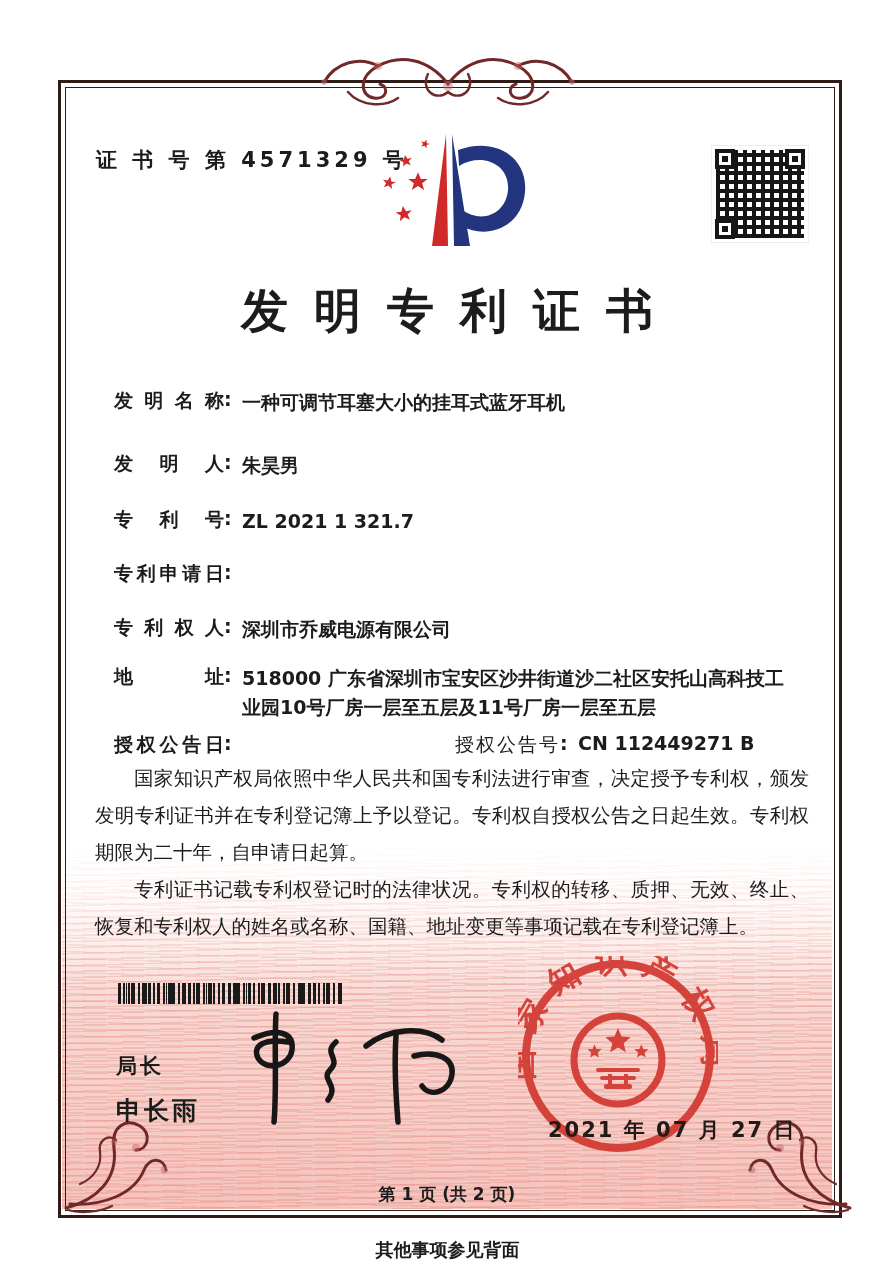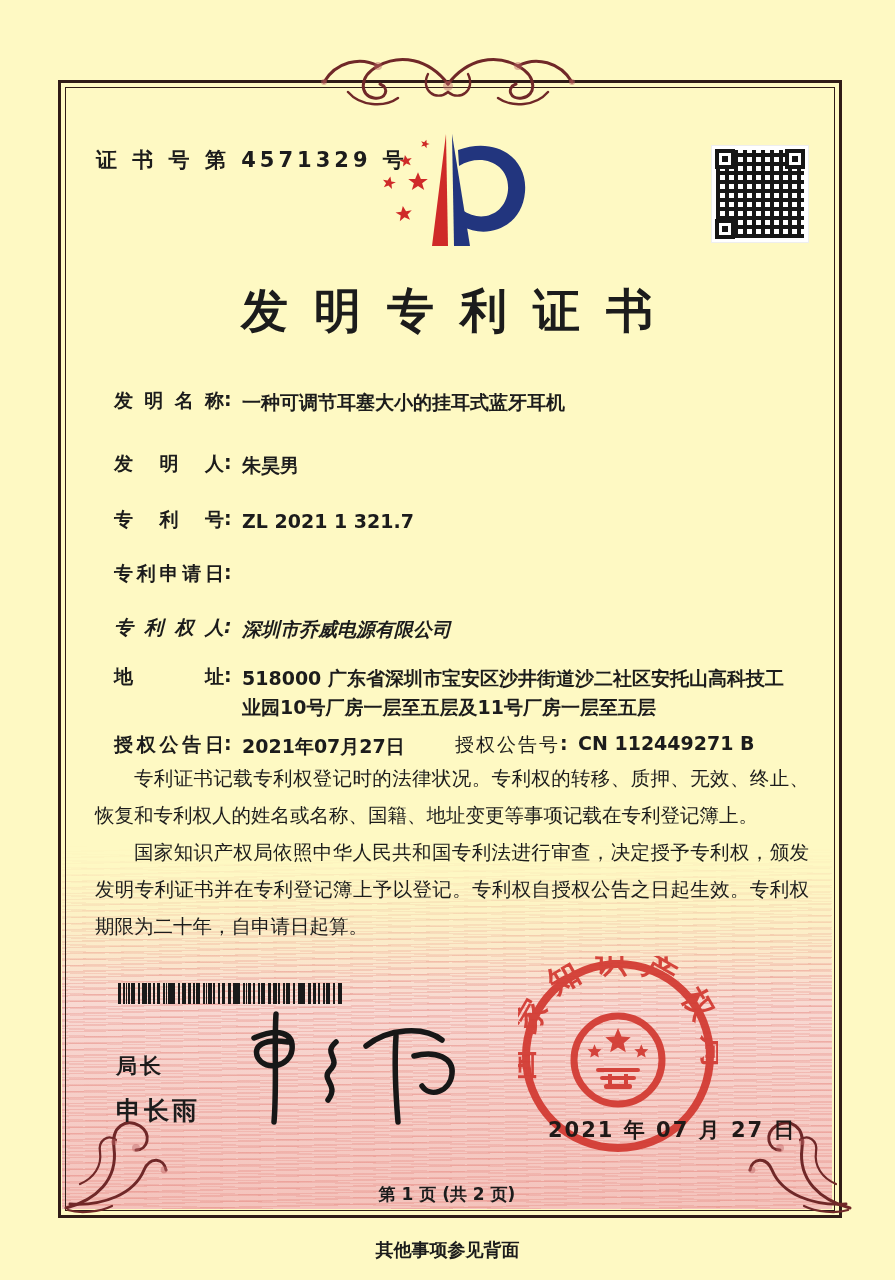--- a/index.html
+++ b/index.html
@@ -1,16 +1,16 @@
 <!DOCTYPE html>
 <html><head>
 <meta charset="utf-8">
 <style>
   html,body{margin:0;padding:0;background:#e8e6e2;}
-  .page{position:relative;width:895px;height:1280px;margin:0 auto;background:#fef9c3;
+  .page{position:relative;width:895px;height:1280px;margin:0 auto;background:#ffffff;
         font-family:"DejaVu Sans",sans-serif;color:#1c1c1c;overflow:hidden;}
   
   .frame{position:absolute;left:58px;top:80px;width:778px;height:1132px;
          border:3px solid #301c17;}
   .frame-inner{position:absolute;left:4px;top:4px;right:4px;bottom:4px;border:1px solid #301c17;}
   
   .guilloche{position:absolute;left:62px;top:845px;width:770px;height:364px;
      background:
        repeating-linear-gradient(178.5deg, rgba(226,120,112,.28) 0 1.6px, rgba(255,255,255,0) 1.6px 6px),
        repeating-linear-gradient(181.5deg, rgba(226,120,112,.22) 0 1.4px, rgba(255,255,255,0) 1.4px 7px),
@@ -37,21 +37,21 @@
   
   .rows{position:absolute;left:114px;top:388px;width:700px;font-size:19px;}
   .row{display:flex;margin-bottom:0;align-items:flex-start;}
   .lbl{width:110px;flex:0 0 110px;text-align:justify;text-align-last:justify;font-weight:600;}
   .colon{width:18px;flex:0 0 18px;font-weight:600;}
   .val{font-weight:600;width:560px;line-height:29px;}
   .r1{position:absolute;top:0;left:0;right:0;}
   .r2{position:absolute;top:63px;left:0;right:0;}
   .r3{position:absolute;top:119px;left:0;right:0;}
   .r4{position:absolute;top:173px;left:0;right:0;}
-  .r5{position:absolute;top:227px;left:0;right:0;font-style:italic;}
+  .r5{position:absolute;top:227px;left:0;right:0;}
   .r6{position:absolute;top:276px;left:0;right:0;}
   .r7{position:absolute;top:344px;left:0;right:0;}
   .grant-no{position:absolute;left:341px;top:0;display:flex;font-weight:600;}
   .grant-no .lbl2{letter-spacing:2px;font-weight:400;text-align:center;}
   
   .paras{position:absolute;left:95px;top:760px;width:714px;
          font-family:"DejaVu Serif",serif;font-size:19.5px;line-height:37px;text-align:justify;}
   .paras p{margin:0;text-indent:2em;}
   
   .barcode{position:absolute;left:118px;top:983px;width:224px;height:21px;
@@ -182,32 +182,31 @@
       <span class="val">深圳市乔威电源有限公司</span>
     </div>
     <div class="row r6">
       <span class="lbl">地址</span>
         <span class="colon">:</span>
       <span class="val">518000 广东省深圳市宝安区沙井街道沙二社区安托山高科技工业园10号厂房一层至五层及11号厂房一层至五层</span>
     </div>
     <div class="row r7">
       <span class="lbl">授权公告日</span>
         <span class="colon">:</span>
-      <span class="val" style="width:210px">2021年07月27日</span>
       <span class="grant-no">
         <span class="lbl2">授权公告号</span>
           <span class="colon">:</span>
         <span>CN 112449271 B</span>
       </span>
     </div>
   </div>
 
   <div class="paras">
+    <p>国家知识产权局依照中华人民共和国专利法进行审查，决定授予专利权，颁发发明专利证书并在专利登记簿上予以登记。专利权自授权公告之日起生效。专利权期限为二十年，自申请日起算。</p>
     <p>专利证书记载专利权登记时的法律状况。专利权的转移、质押、无效、终止、恢复和专利权人的姓名或名称、国籍、地址变更等事项记载在专利登记簿上。</p>
-    <p>国家知识产权局依照中华人民共和国专利法进行审查，决定授予专利权，颁发发明专利证书并在专利登记簿上予以登记。专利权自授权公告之日起生效。专利权期限为二十年，自申请日起算。</p>
   </div>
 
   <div class="barcode"></div>
 
   <div class="signer-title">局长</div>
   <div class="signer-name">申长雨</div>
 
   <svg class="signature" width="240" height="120" viewBox="0 0 240 120">
     <g stroke="#171717" fill="none" stroke-width="5.5" stroke-linecap="round" stroke-linejoin="round">
       <path d="M38,6 C36,36 39,80 36,114"></path>

